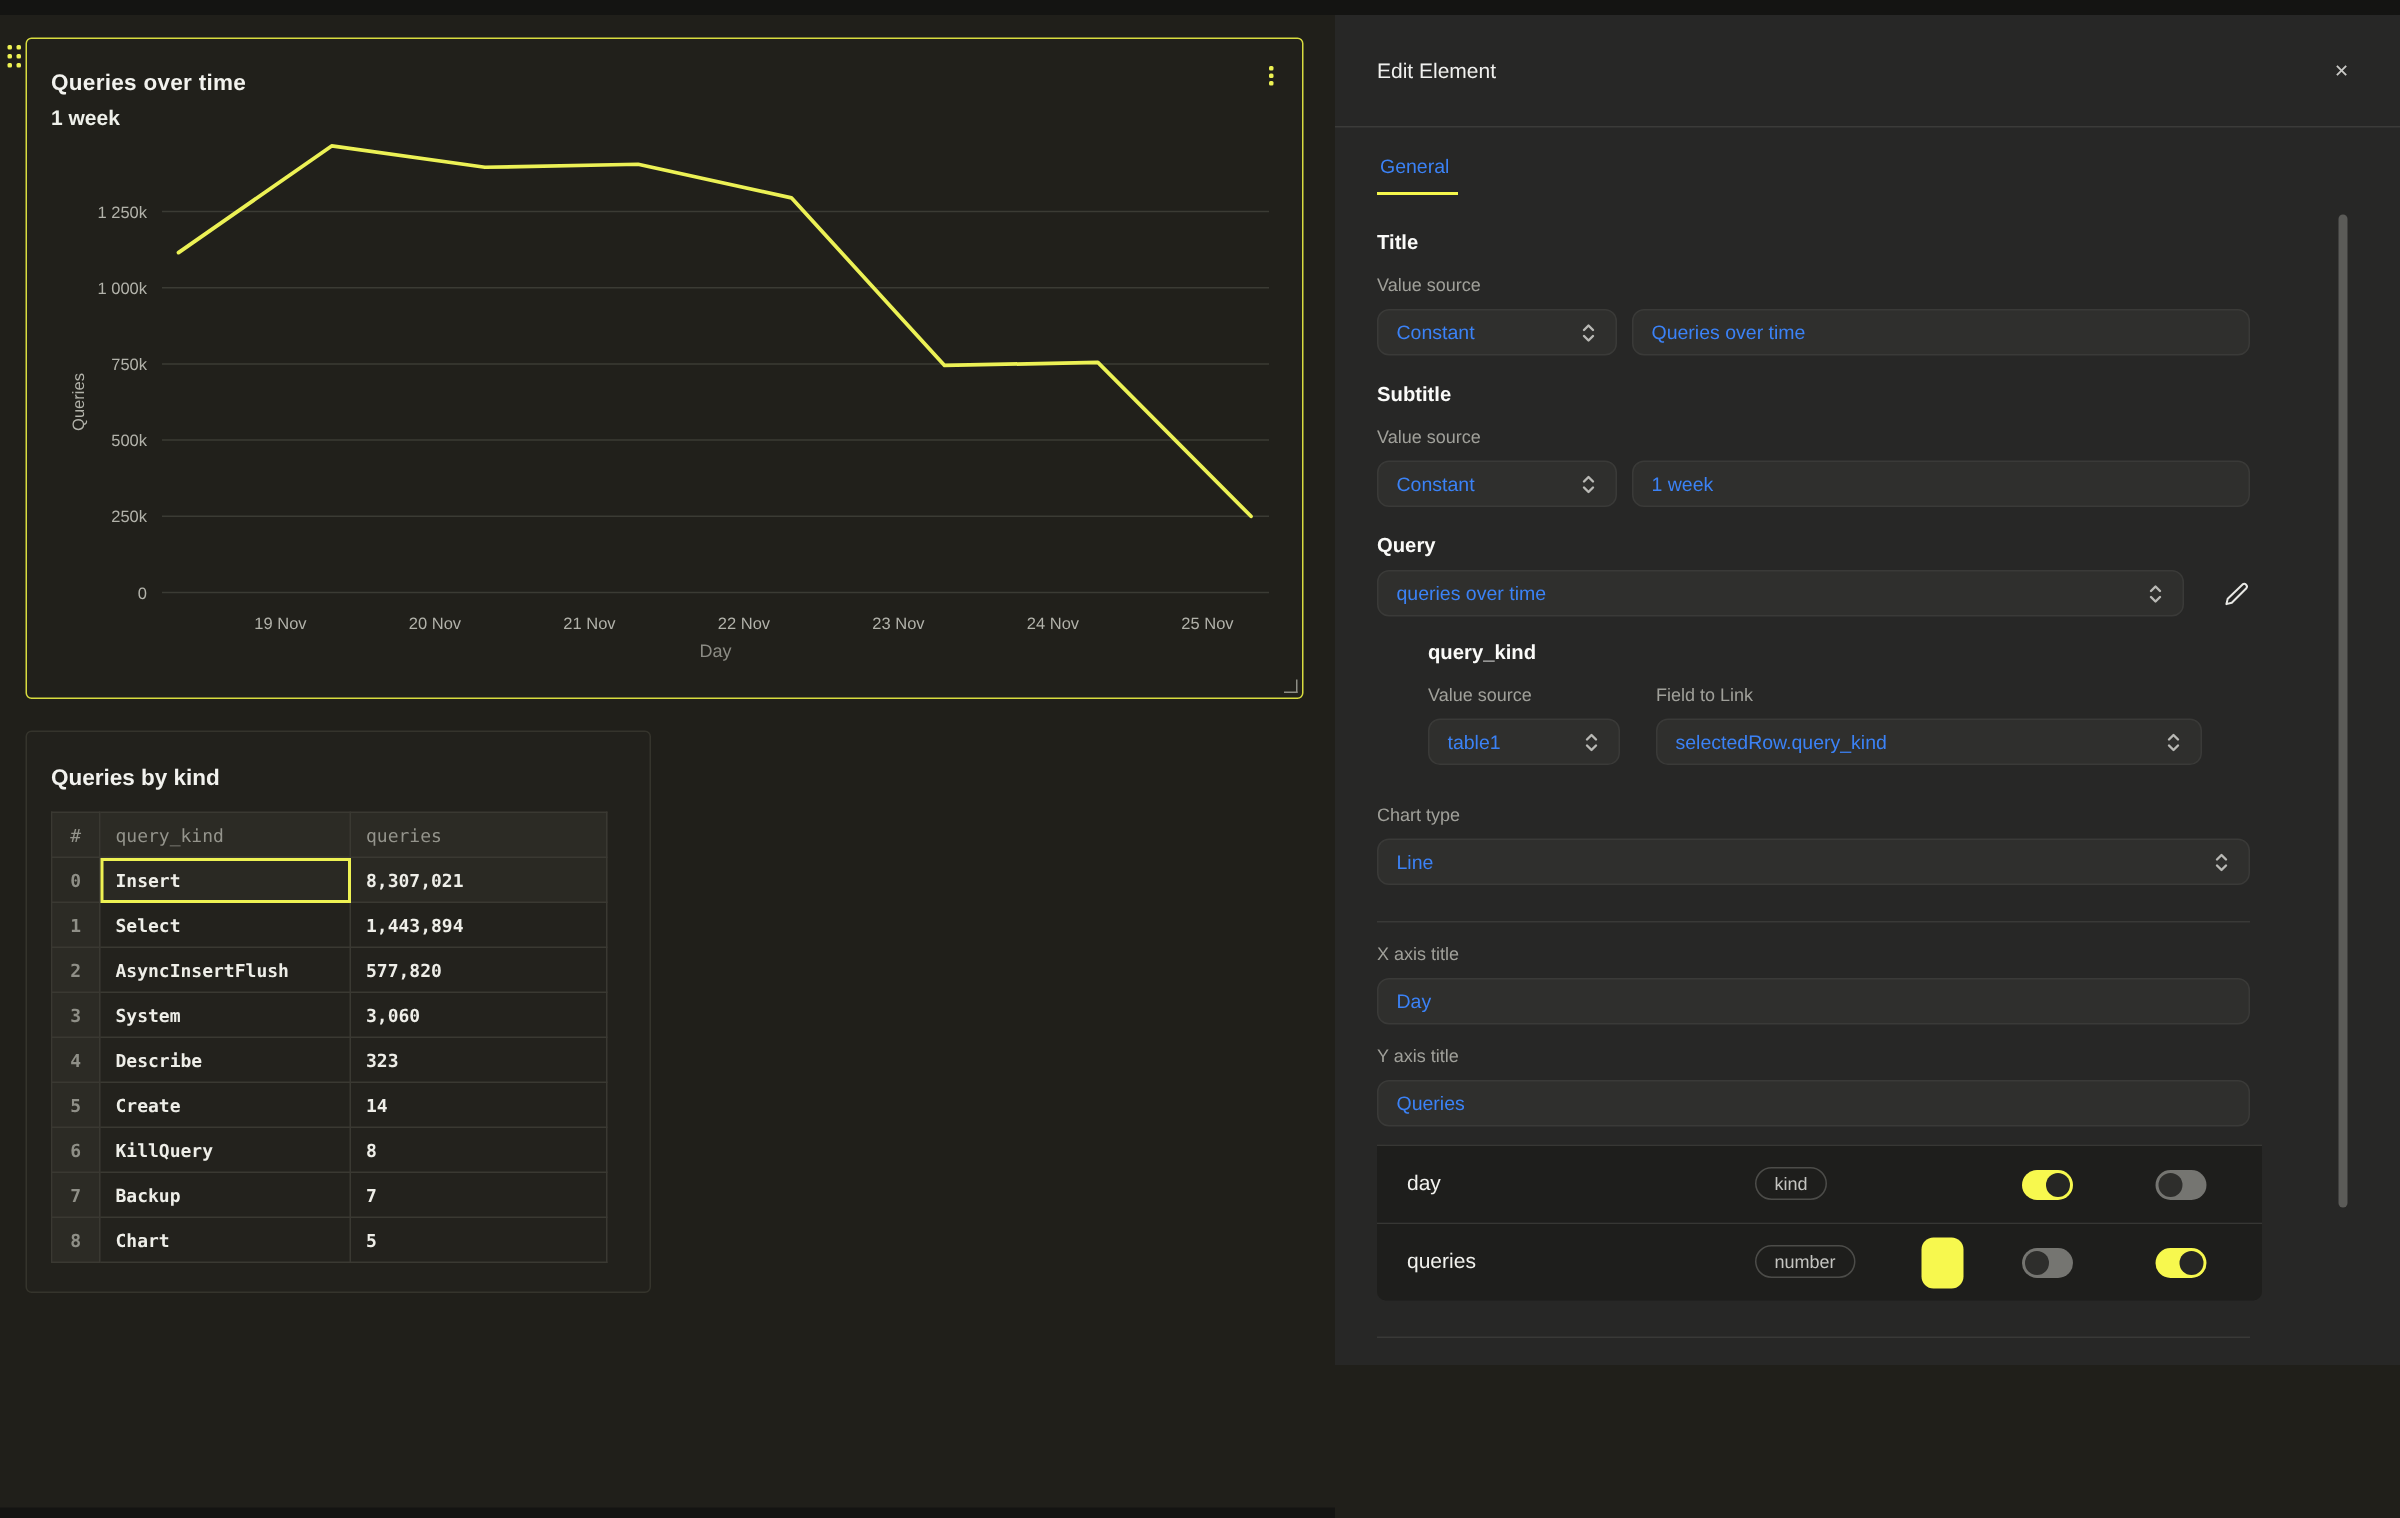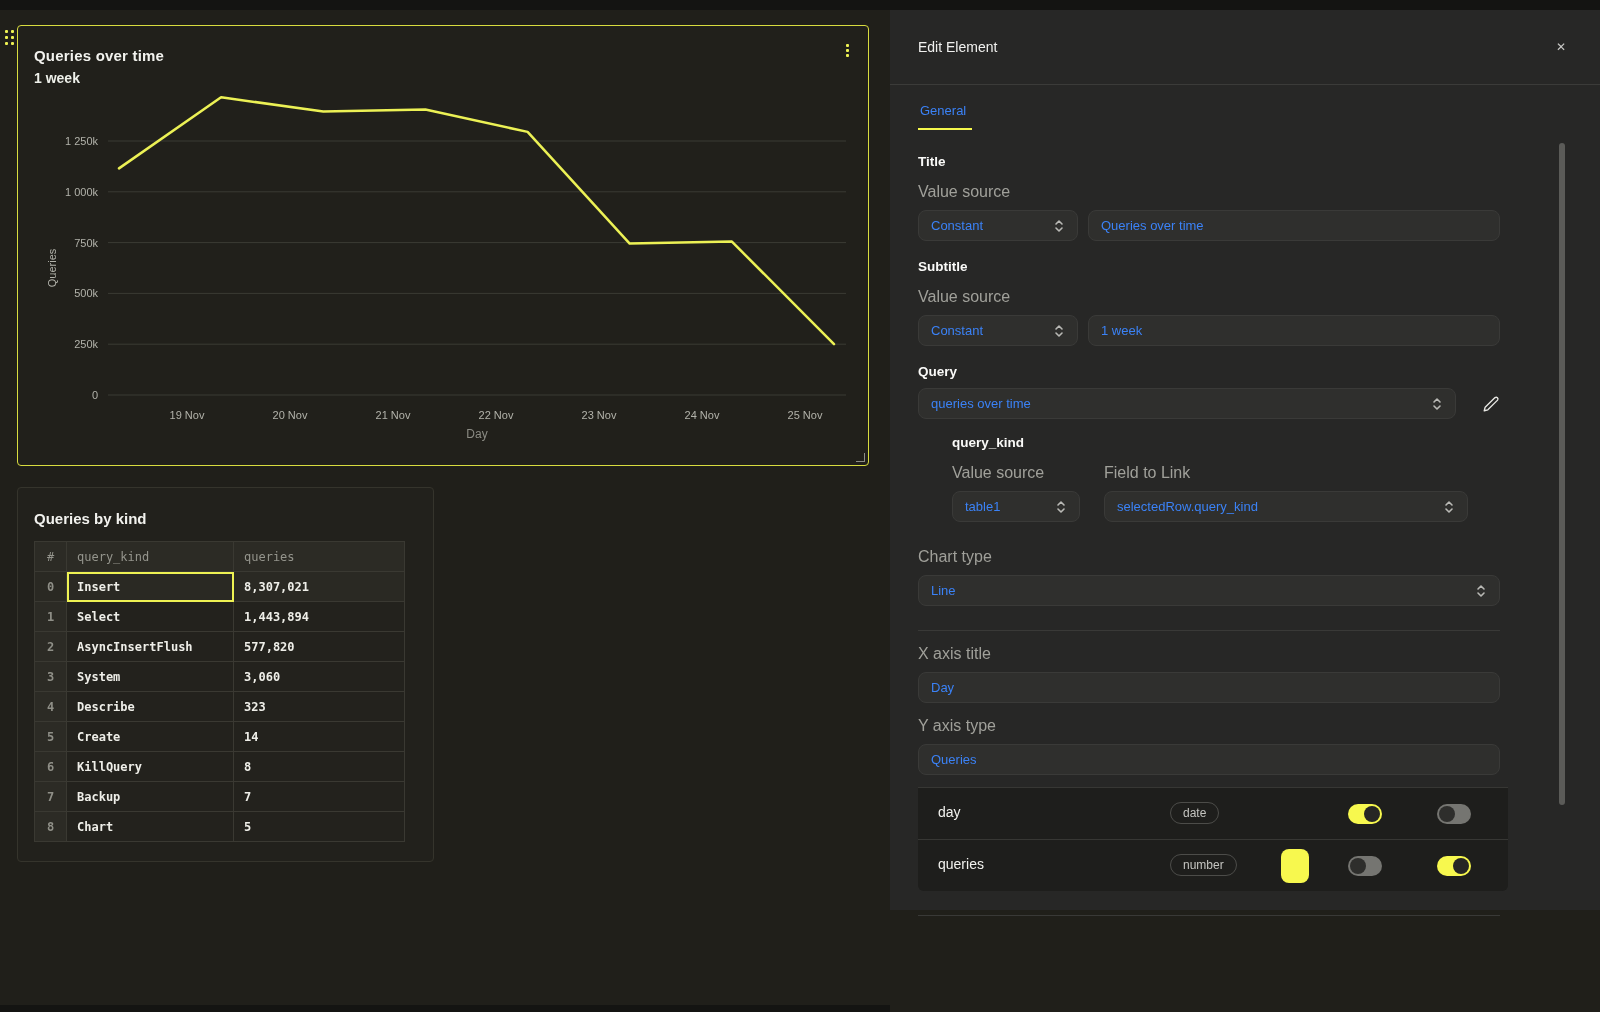--- a/index.html
+++ b/index.html
@@ -49,21 +49,21 @@
   .panel-header { height:75px; display:flex; align-items:center; padding:0 30px 0 28px;
                   border-bottom:1px solid #3b3b39; }
   .panel-title { font-size:14px; font-weight:500; color:#f0f0ee; flex:1; }
   .close-icon { color:#c9c9c6; font-size:12px; cursor:pointer; line-height:1; padding:4px; }
   .tab-bar { padding:0 0 0 28px; }
   .tab { display:inline-block; margin-top:12px; padding:6px 6px 10px 2px; font-size:13px; color:#3b82f6;
          border-bottom:2.5px solid #f5f74c; cursor:pointer; }
 
   .scroll-content { position:relative; padding:14px 0 0 28px; width:610px; }
   .sec-heading { font-size:13.5px; font-weight:700; color:#fafaf8; margin:10px 0 0 0; }
-  .field-label { font-size:16px; color:#a0a09a; margin:14px 0 0 0; }
+  .field-label { font-size:12px; color:#a0a09a; margin:14px 0 0 0; }
   .row { display:flex; gap:10px; margin-top:9px; align-items:center; }
   .control { background:#2f2f2d; border:1px solid #3a3a38; border-radius:8px; height:31px;
              display:flex; align-items:center; padding:0 12px; font-size:13px; color:#3b82f6; cursor:pointer; }
   .control .val { flex:1; white-space:nowrap; overflow:hidden; }
   .select-chevron { width:12px; height:16px; flex:0 0 12px; margin-left:8px; color:#b9b9b5; }
   .w-select { width:160px; }
   .grow { flex:1; }
   .full { width:582px; }
   .subsection { margin-left:34px; }
   .sub-cols { display:flex; gap:24px; }
@@ -304,32 +304,32 @@
 
       <div class="divider"></div>
 
       <div class="field-label">X axis title</div>
       <div class="row">
         <div class="control full">
           <span class="val">Day</span>
         </div>
       </div>
 
-      <div class="field-label">Y axis type</div>
+      <div class="field-label">Y axis title</div>
       <div class="row">
         <div class="control full">
           <span class="val">Queries</span>
         </div>
       </div>
 
       <div class="columns-table">
         <div id="ct-rows">
             <div class="ct-row">
               <span class="ct-name">day</span>
-              <span class="badge">date</span>
+              <span class="badge">kind</span>
               <div class="toggle tg-x on">
                 <div class="knob"></div>
               </div>
               <div class="toggle tg-y off">
                 <div class="knob"></div>
               </div>
             </div>
             <div class="ct-row">
               <span class="ct-name">queries</span>
               <span class="badge">number</span>

